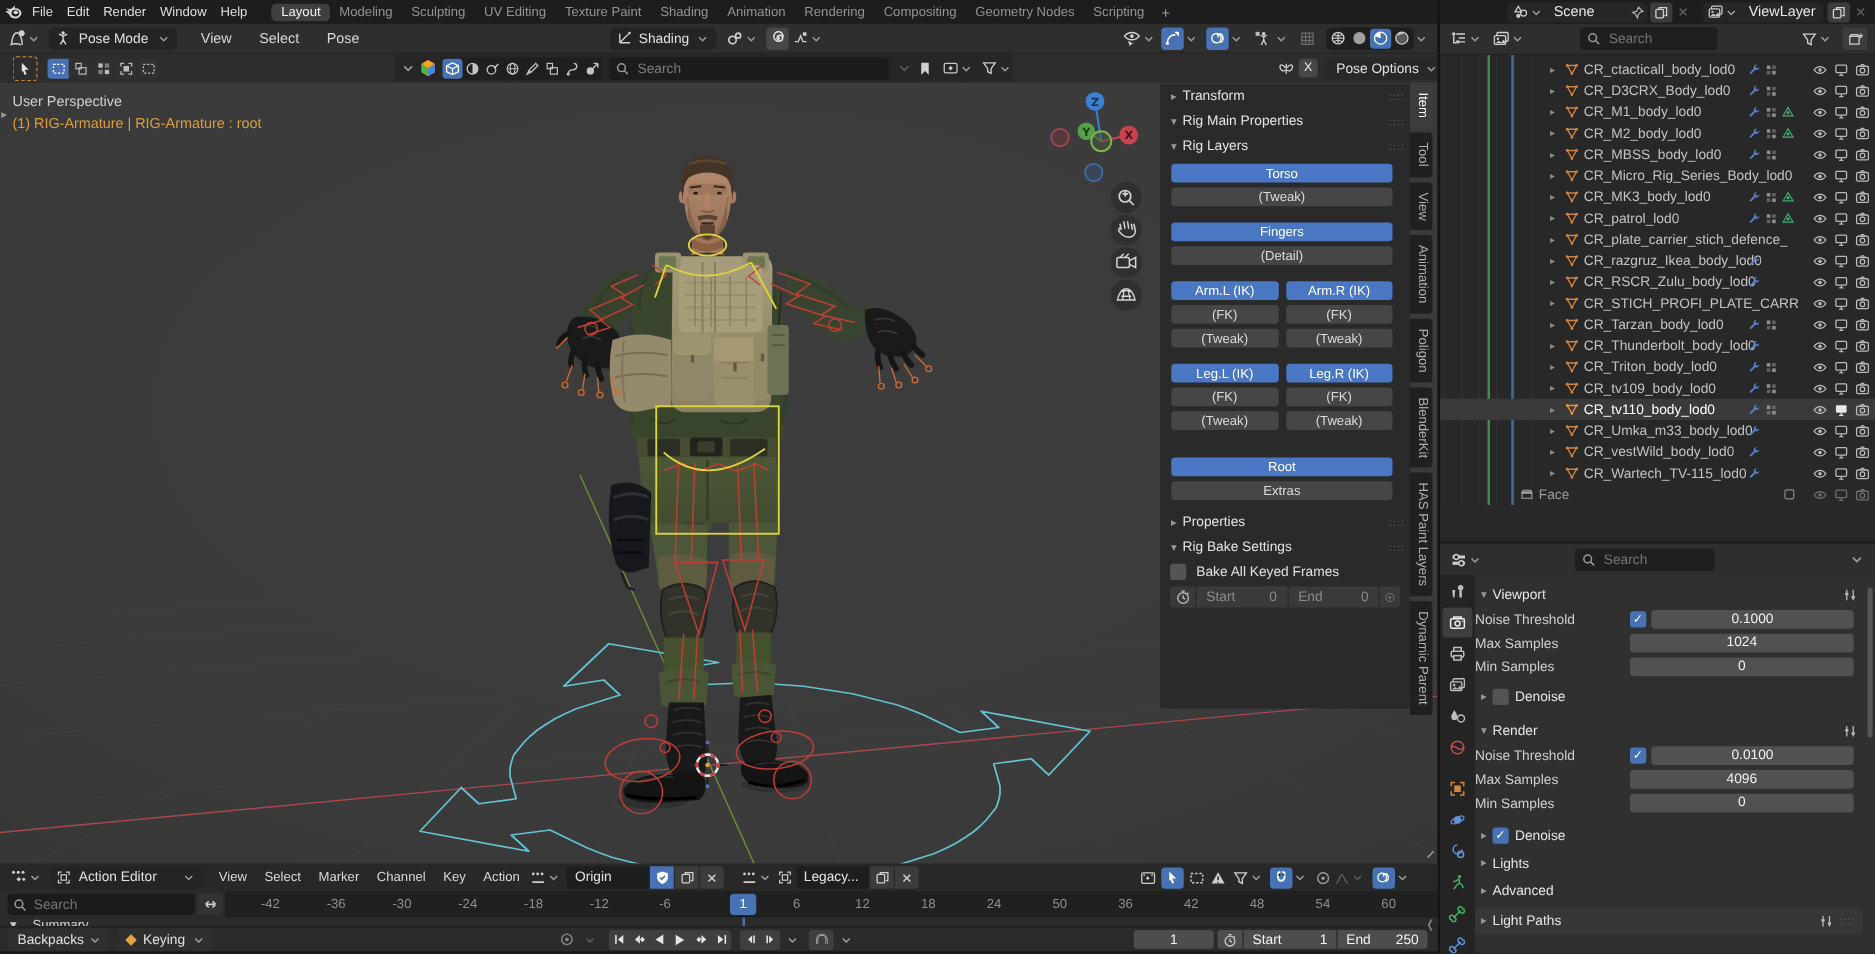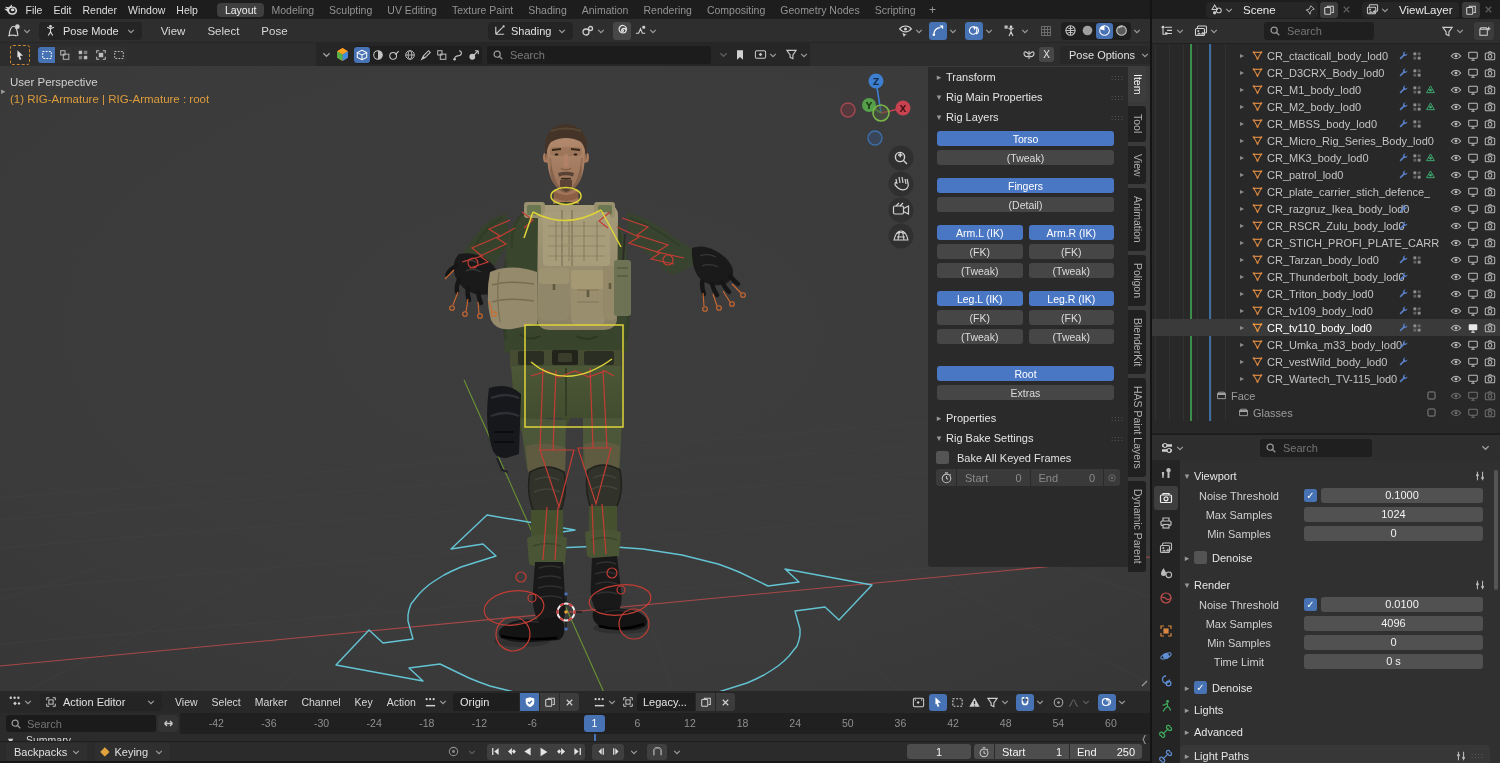--- a/index.html
+++ b/index.html
@@ -58,21 +58,21 @@
   .mon-on{display:none;}
   .ol-row.sel .mon-on{display:block;color:#e9e9e9;}
   .ol-row.sel [data-name="mesh-object-icon"]{color:#e8933f !important;}
   
   #properties{position:absolute;left:1152px;top:435px;width:348px;height:328px;background:#303030;}
   #prop-header{height:25px;background:#2e2e2e;display:flex;align-items:center;}
   #prop-tabs{position:absolute;left:0;top:25px;width:28px;bottom:0;background:#242424;}
   .ptab{width:24px;height:24px;margin:1px 2px;border-radius:3px;display:flex;align-items:center;justify-content:center;}
   .ptab.active{background:#3e3e3e;}
   .prop-row{display:flex;align-items:center;height:17px;margin:2px 0;}
-  .prop-label{width:118px;text-align:center;color:#cfcfcf;padding-right:6px;flex:none;}
+  .prop-label{width:118px;text-align:left;color:#cfcfcf;padding-right:6px;flex:none;}
   .prop-field{flex:1;background:#515151;border-radius:3px;height:15px;color:#f2f2f2;text-align:center;line-height:15px;margin-right:17px;}
   .chk{width:13px;height:13px;border-radius:2.5px;background:#4772b3;color:#fff;font-size:10px;line-height:13px;text-align:center;margin-right:4px;flex:none;}
   .chk.off{background:#545454;color:transparent;}
   .sec-head{display:flex;align-items:center;height:19px;color:#e6e6e6;}
   .sec-head .car{width:14px;color:#999;font-size:9px;text-align:center;}
   
   #dopesheet{position:absolute;left:0;top:691px;width:1150px;height:72px;background:#282828;}
   #ds-header{height:22px;display:flex;align-items:center;background:#282828;}
   #ds-header .menu{padding:0 7px;color:#d8d8d8;font-size:10.5px;white-space:nowrap;}
   #ds-ruler{position:relative;height:21px;background:#202020;display:flex;padding-left:10px;box-sizing:border-box;overflow:hidden;}
@@ -1968,50 +1968,20 @@
                 <use href="#i-monitor"></use>
               </svg>
             </span>
         <span class="icon" style="color:#6f6f6f" data-name="hide-render-icon">
               <svg width="12" height="12">
                 <use href="#i-cam"></use>
               </svg>
             </span>
       </span>
     </div>
-        <div class="ol-row dimc" data-name="outliner-collection-row" style="padding-left:86px;color:#9c9c9c">
-      <span class="icon" style="color:#a9a9a9" data-name="collection-icon">
-            <svg width="11" height="11">
-              <use href="#i-colbox"></use>
-            </svg>
-          </span>
-      <span class="lbl" data-name="collection-name">Glasses</span>
-      <span class="ol-right" data-name="collection-visibility-toggles">
-        <span class="icon" style="color:#8b8b8b;margin-right:8px" data-name="exclude-checkbox">
-              <svg width="11" height="11">
-                <use href="#i-chkbox"></use>
-              </svg>
-            </span>
-        <span class="icon" style="color:#6f6f6f" data-name="hide-eye-icon">
-              <svg width="12" height="12">
-                <use href="#i-eye"></use>
-              </svg>
-            </span>
-        <span class="icon" style="color:#6f6f6f" data-name="hide-viewport-icon">
-              <svg width="12" height="12">
-                <use href="#i-monitor"></use>
-              </svg>
-            </span>
-        <span class="icon" style="color:#6f6f6f" data-name="hide-render-icon">
-              <svg width="12" height="12">
-                <use href="#i-cam"></use>
-              </svg>
-            </span>
-      </span>
-    </div>
   </div>
 </div>
 
 <div id="properties" data-name="properties-editor">
   <div id="prop-header" data-name="properties-header">
     <span class="icon" style="margin-left:8px;color:#cfcfcf" data-name="editor-type-properties-button">
           <svg width="14" height="14">
             <use href="#i-props"></use>
           </svg>
           <svg width="8" height="8" class="chev">
@@ -2146,25 +2116,20 @@
       </div>
           <div class="prop-row" data-name="property-row">
         <span class="prop-label" data-name="property-label">Max Samples</span>
 
         <span class="prop-field" data-name="property-value-field">4096</span>
       </div>
           <div class="prop-row" data-name="property-row">
         <span class="prop-label" data-name="property-label">Min Samples</span>
 
         <span class="prop-field" data-name="property-value-field">0</span>
-      </div>
-          <div class="prop-row" data-name="property-row">
-        <span class="prop-label" data-name="property-label">Time Limit</span>
-
-        <span class="prop-field" data-name="property-value-field">0 s</span>
       </div>
     </div>
     <div class="sec-head" style="margin-top:8px" data-name="subpanel-denoise-render">
       <span class="car">▸</span>
           <span class="chk" style="margin-right:5px" data-name="denoise-checkbox">✓</span>
       <span data-name="subpanel-title">Denoise</span>
     </div>
     <div class="sec-head" style="margin-top:3px" data-name="subpanel-lights">
       <span class="car">▸</span>
           <span data-name="subpanel-title">Lights</span>

